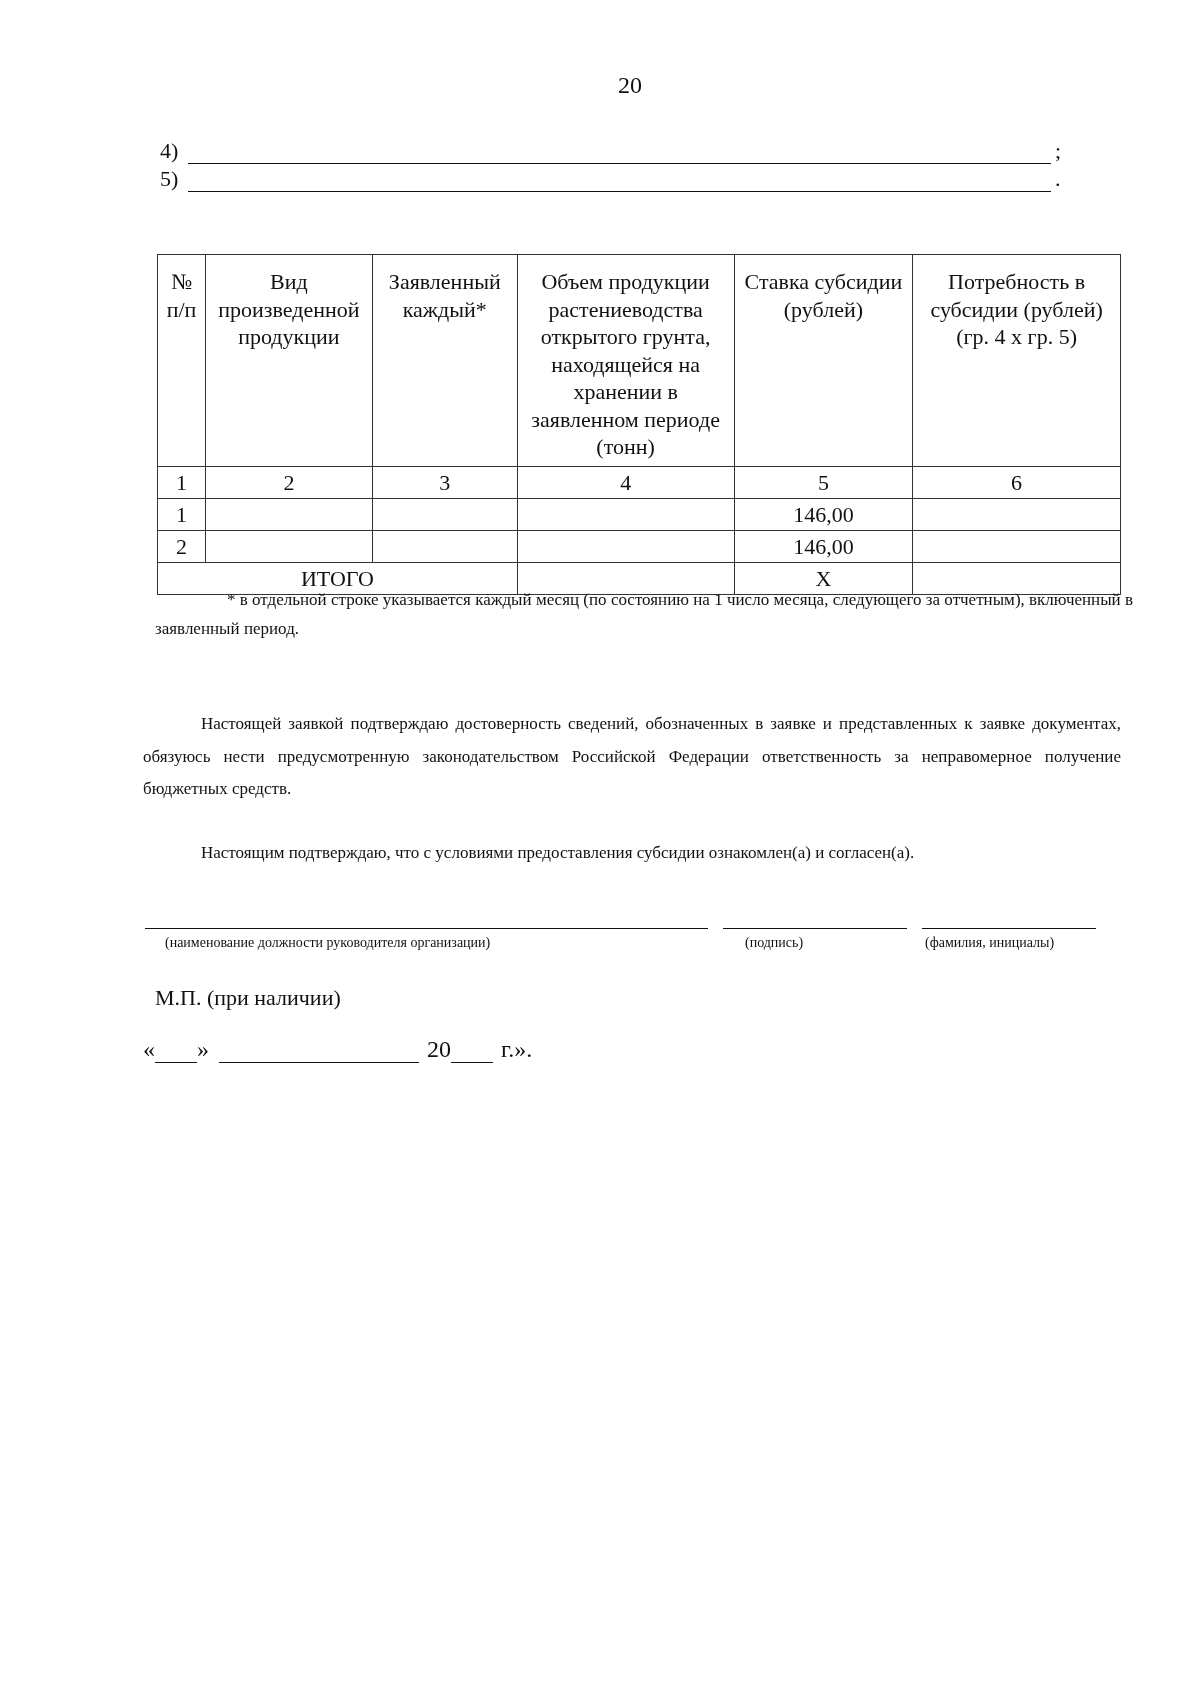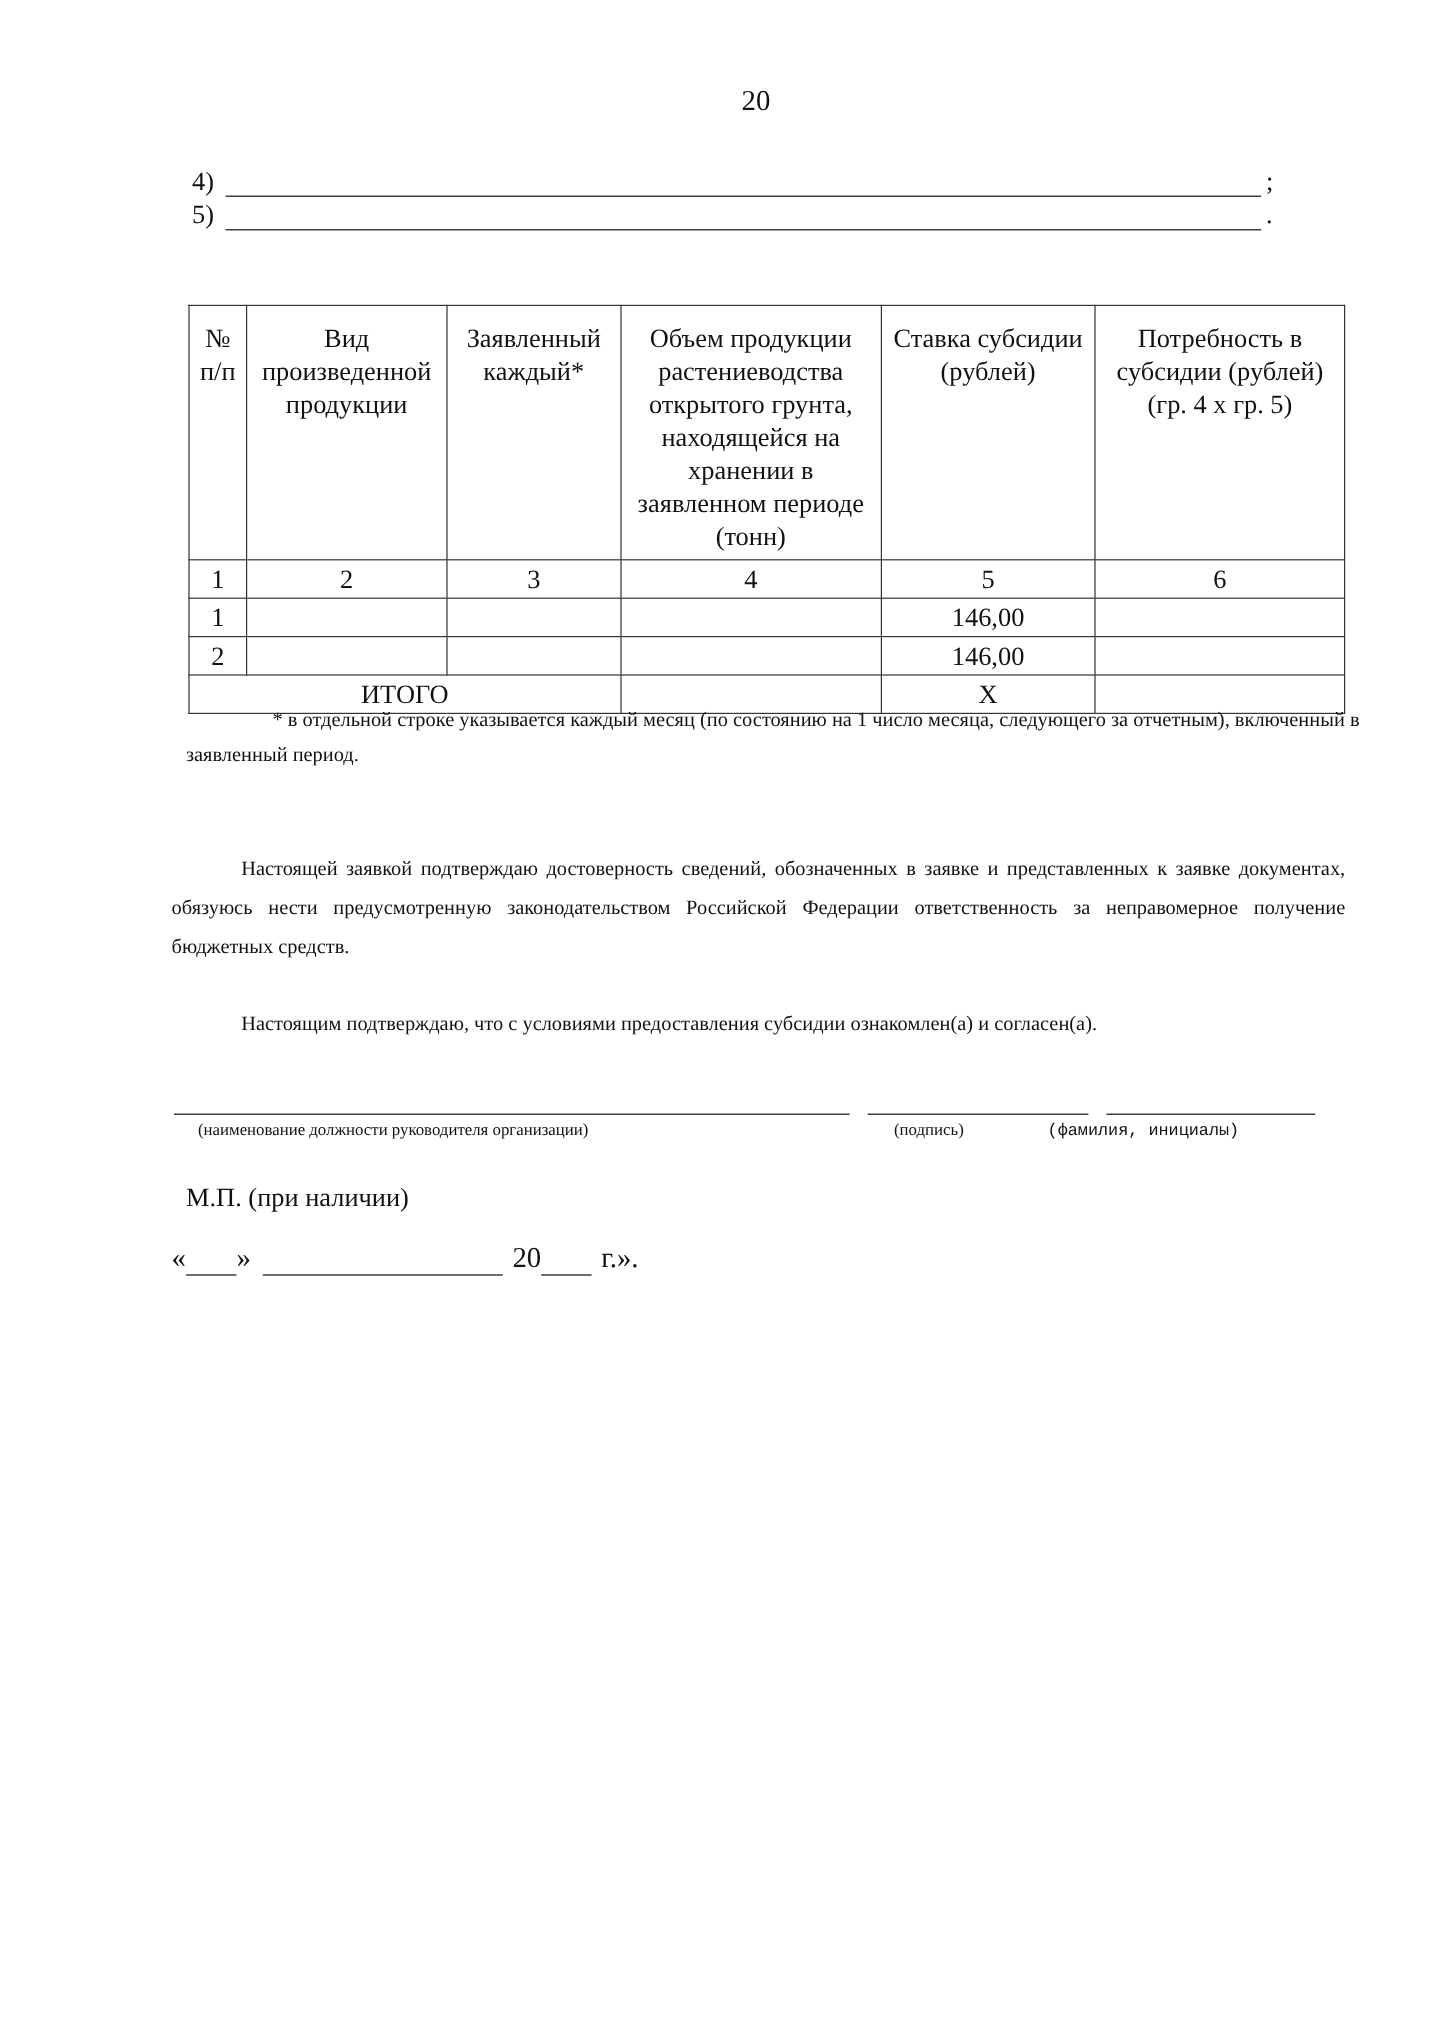--- a/index.html
+++ b/index.html
@@ -39,21 +39,21 @@
   #p1 { top: 708px; }
   #p2 { top: 837px; }
 
   .sig-line { position: absolute; top: 928px; border-bottom: 1.6px solid #111; height: 0; }
   #sig1 { left: 145px; width: 563px; }
   #sig2 { left: 723px; width: 184px; }
   #sig3 { left: 922px; width: 174px; }
   .sig-caption { position: absolute; top: 935px; font-size: 14px; }
   #cap1 { left: 165px; }
   #cap2 { left: 745px; }
-  #cap3 { left: 873px; font-family: Liberation Mono, monospace; }
+  #cap3 { left: 925px; }
 
   .stamp { position: absolute; top: 985px; left: 155px; font-size: 22px; }
   .date-line { position: absolute; top: 1036px; left: 143px; font-size: 24px; display: flex; align-items: flex-end; }
   .u { display: inline-block; border-bottom: 1.6px solid #111; height: 22px; }
   .u.day { width: 42px; }
   .u.month { width: 200px; margin-left: 10px; margin-right: 8px; }
   .u.year { width: 42px; margin-right: 8px; }
 </style>
 </head>
 <body>

